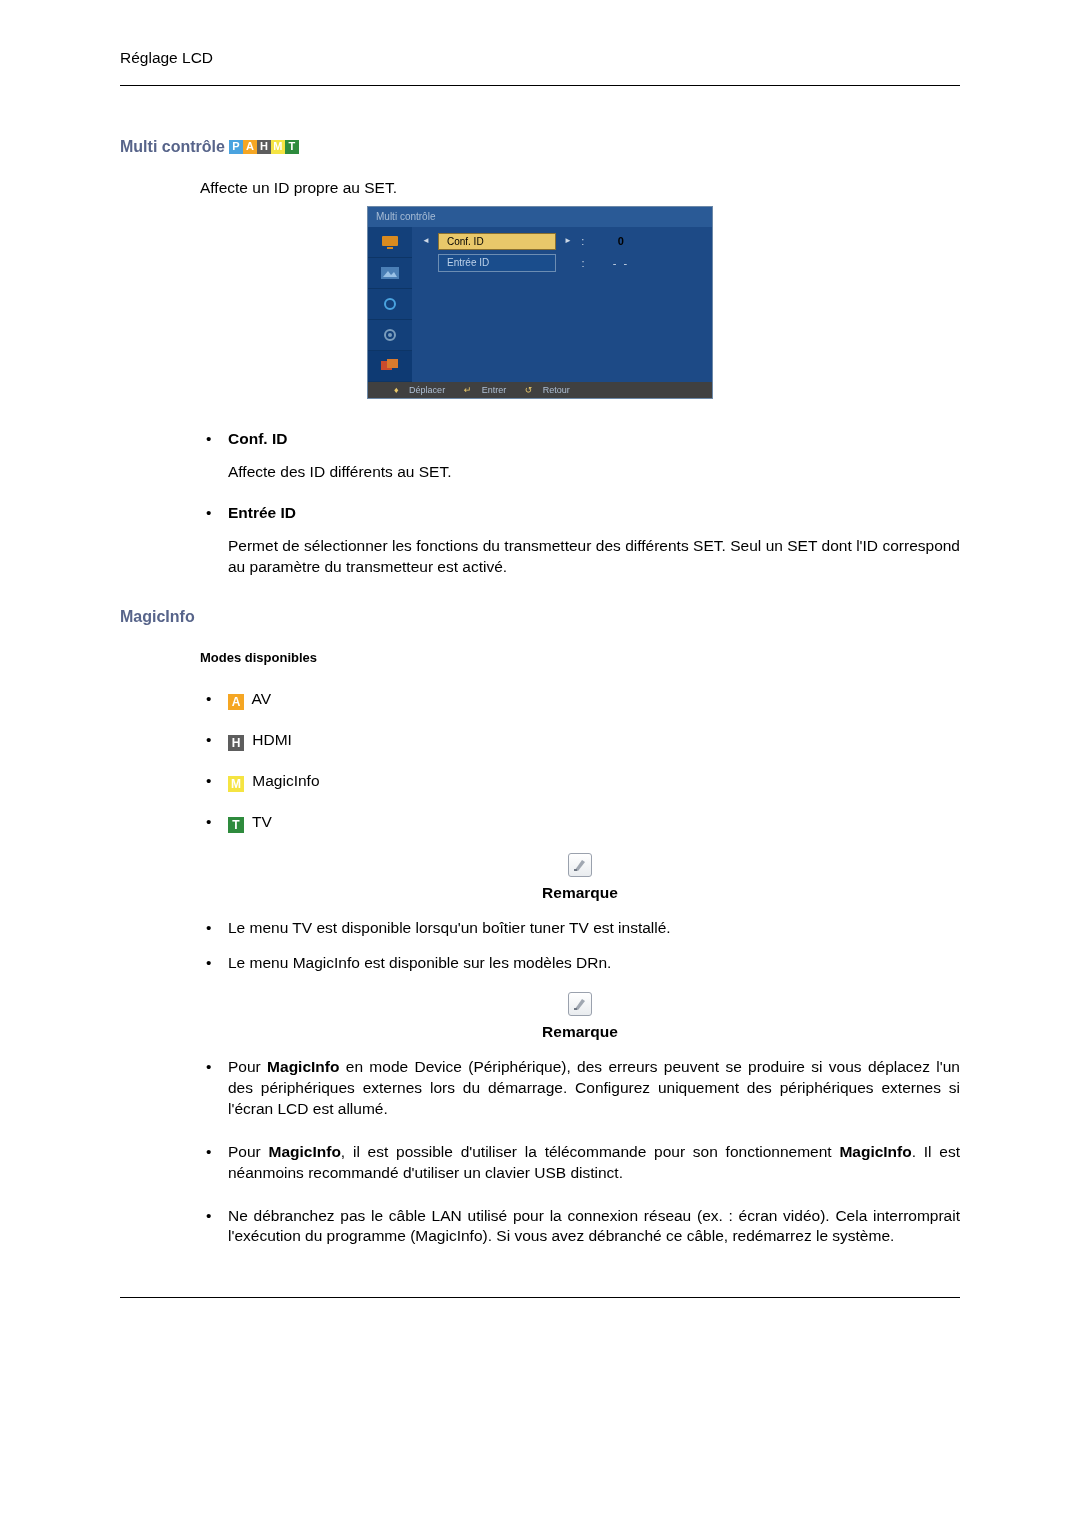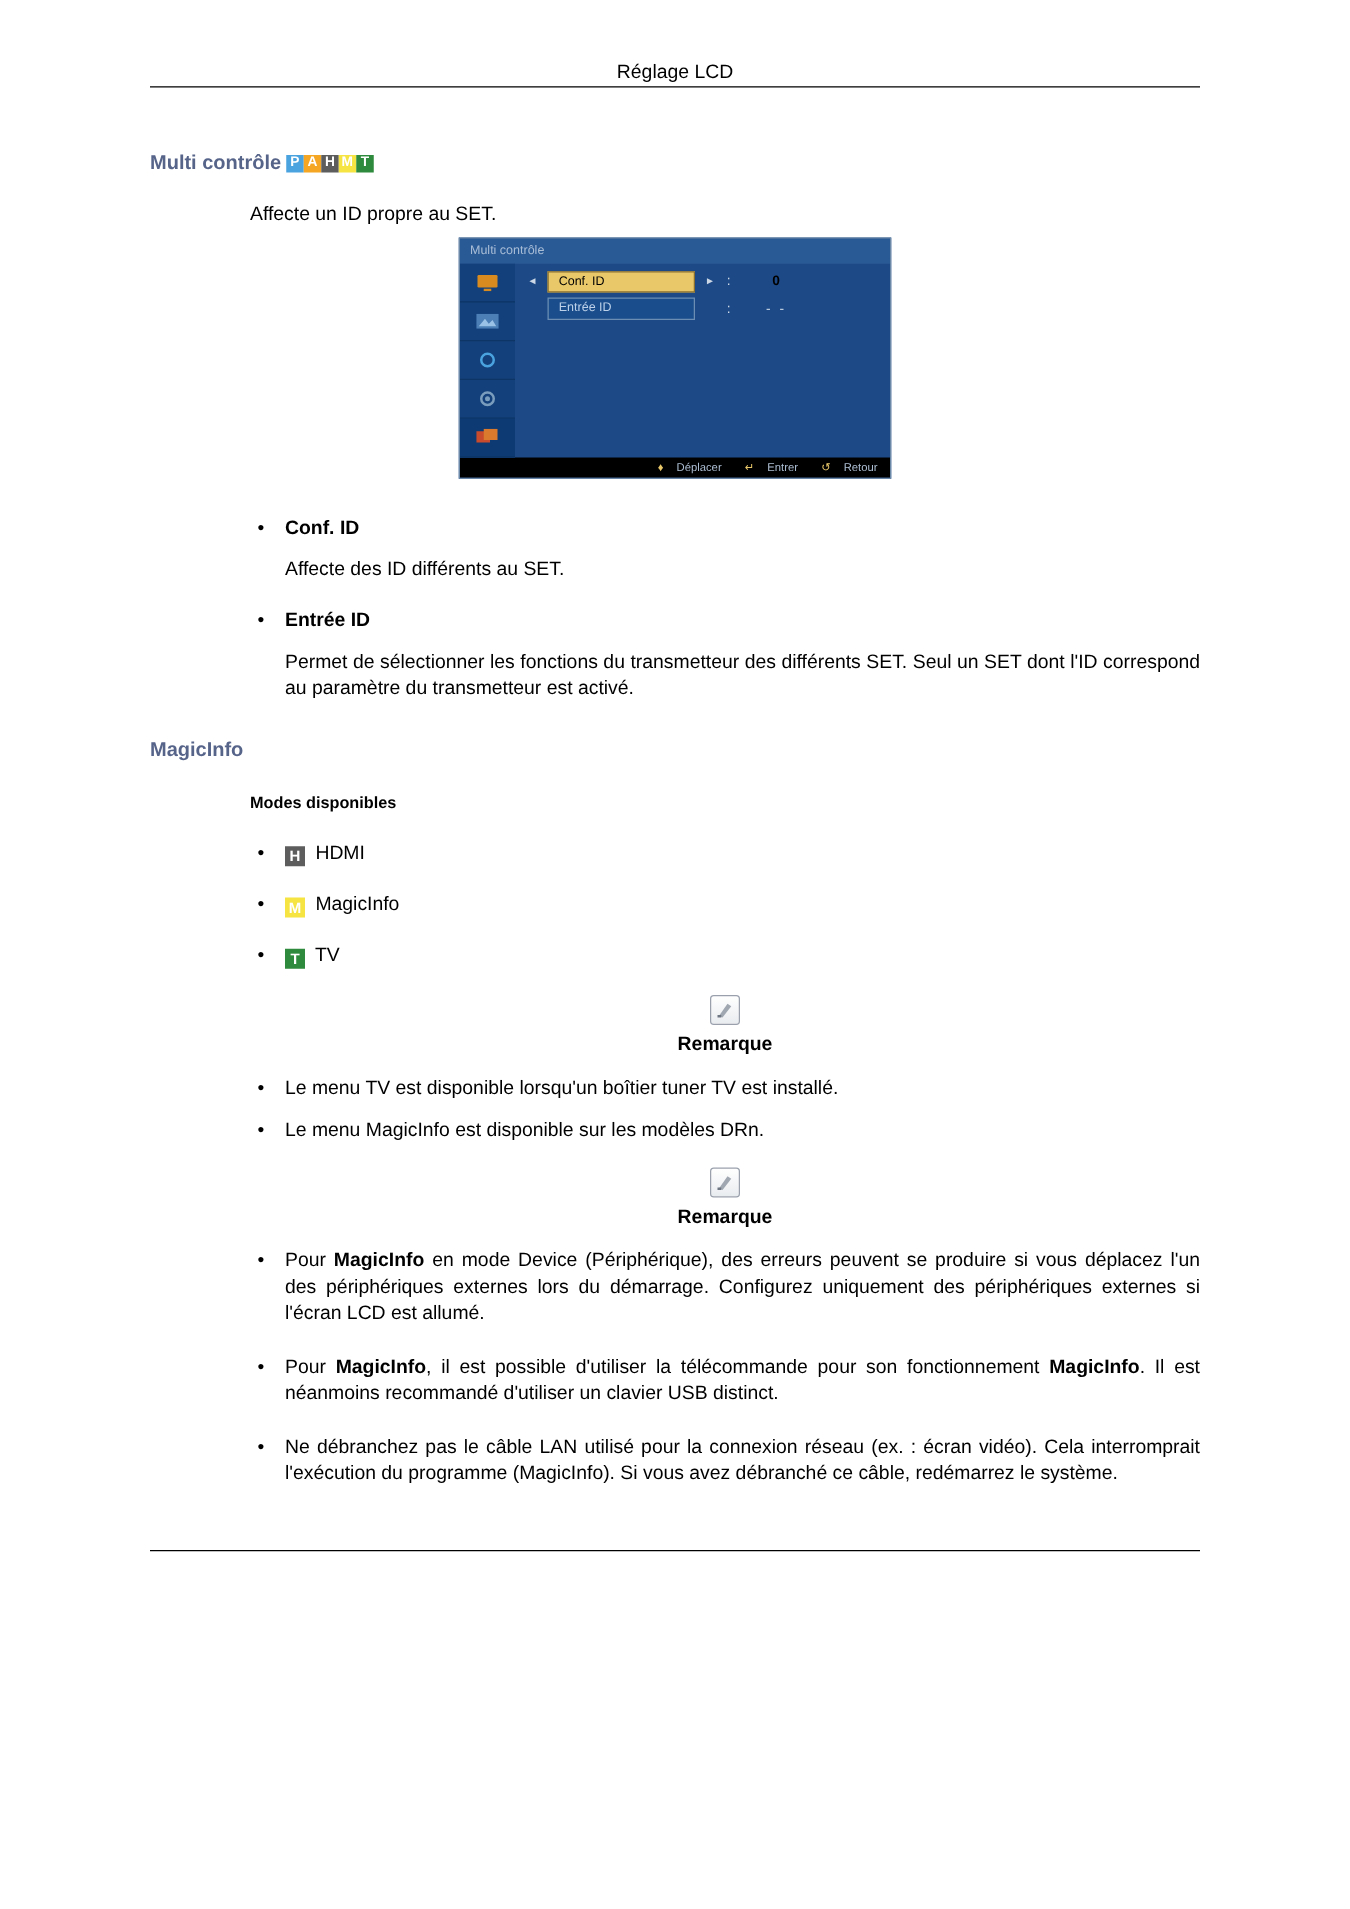--- a/index.html
+++ b/index.html
@@ -12,22 +12,21 @@
   }
   .page {
     width: 1080px;
     min-height: 1527px;
     margin: 0 auto;
     padding: 48px 120px 60px;
     box-sizing: border-box;
     position: relative;
   }
   .header-title {
-    text-align: center;
-    margin-bottom: 0;
+    margin-bottom: 16px;
   }
   .header-rule {
     border: none;
     border-top: 1px solid #000;
     margin: 0 0 50px;
   }
   .footer-rule {
     border: none;
     border-top: 1px solid #000;
     margin: 50px 0 0;
@@ -146,25 +145,24 @@
   .osd-val {
     color: #000;
     font-weight: bold;
     width: 54px;
     text-align: center;
     font-size: 11px;
   }
   .osd-val.dashes { color: #cdd8e6; font-weight: normal; letter-spacing: 2px; }
   .osd-arrows { font-size: 8px; color: #cdd8e6; }
   .osd-footer {
-    background: #000000;
+    background: #404040;
     padding: 2px 10px;
     font-size: 9px;
     color: #aebfd4;
-    text-align: right;
   }
   .osd-footer span { margin-left: 8px; }
   .fk { color: #e9c86a; }
 
   
   ul.bullets {
     list-style: none;
     padding: 0;
     margin: 0 0 0 80px;
   }
@@ -331,20 +329,24 @@
       <div class="li-body">Permet de sélectionner les fonctions du transmetteur des différents SET. Seul un SET dont l'ID correspond au paramètre du transmetteur est activé.</div>
     </li>
   </ul>
 
   <div class="h2">MagicInfo</div>
 
   <div class="h3">Modes disponibles</div>
 
   <ul class="bullets mode-list">
     <li>
+      <span class="badge b-a">A</span>
+      <span>AV</span>
+    </li>
+    <li>
       <span class="badge b-h">H</span>
       <span>HDMI</span>
     </li>
     <li>
       <span class="badge b-m">M</span>
       <span>MagicInfo</span>
     </li>
     <li>
       <span class="badge b-t">T</span>
       <span>TV</span>

